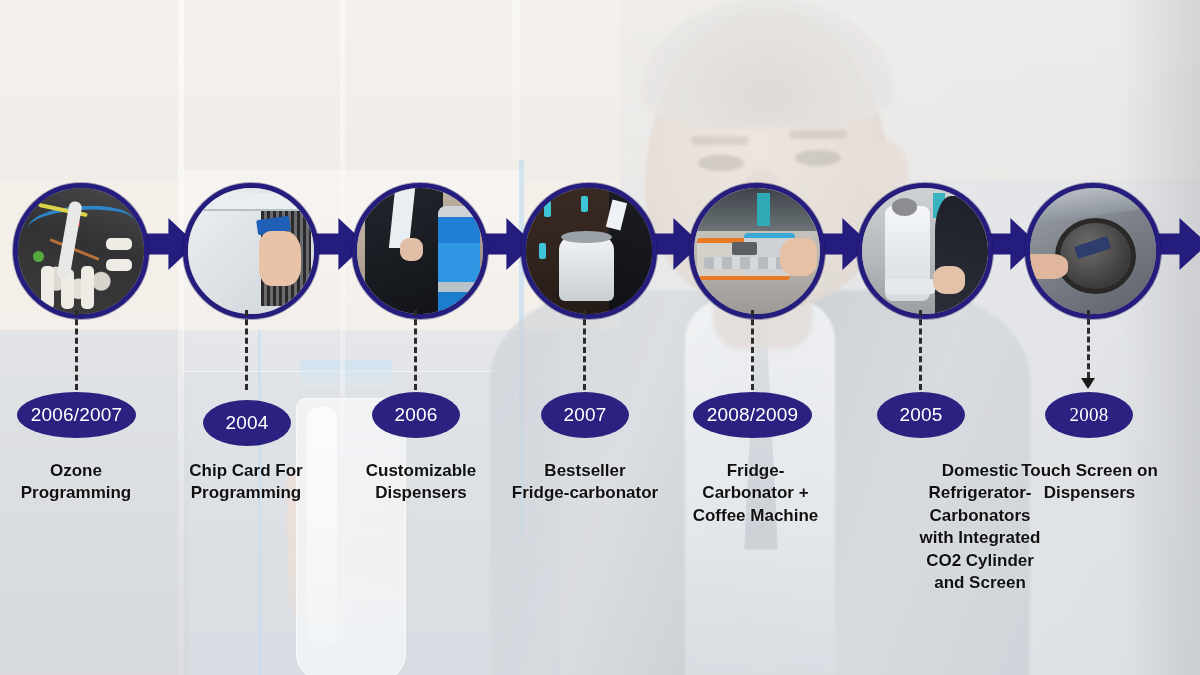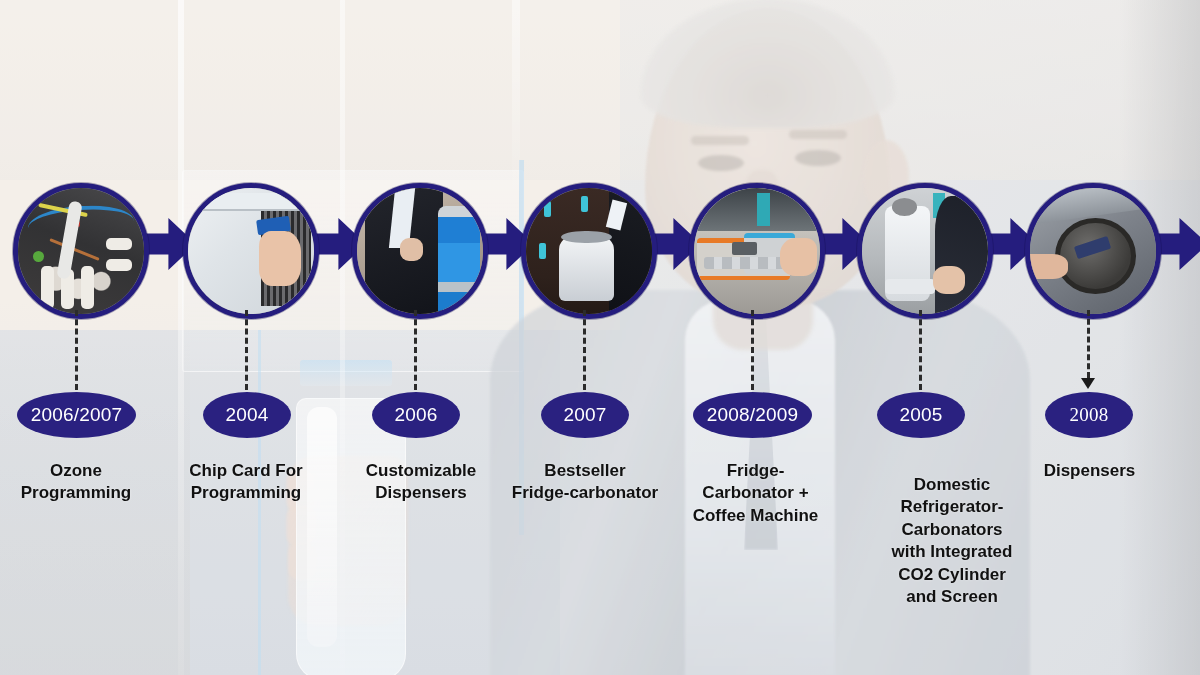--- a/index.html
+++ b/index.html
@@ -359,21 +359,21 @@
     <div class="node">
       <div class="badge" style="left:183px;top:183px;width:126px;height:126px;">
         <div class="ph ph2">
           <div class="grill"></div>
           <div class="top"></div>
           <div class="card"></div>
           <div class="hand2"></div>
         </div>
       </div>
       <div class="dash" style="left:245px;top:310px;height:80px;"></div>
-      <div class="pill" style="left:203px;top:392px;width:88px;height:46px;">2004</div>
+      <div class="pill" style="left:203px;top:400px;width:88px;height:46px;">2004</div>
       <div class="caption" style="left:165px;top:460px;width:162px;">
         <div>Chip Card For</div>
         <div>Programming</div>
       </div>
     </div>
 
     <div class="node">
       <div class="badge" style="left:352px;top:183px;width:126px;height:126px;">
         <div class="ph ph3">
           <div class="suit3"></div>
@@ -439,21 +439,21 @@
           <div class="teal6"></div>
           <div class="arm6"></div>
           <div class="unit6"></div>
           <div class="cyl"></div>
           <div class="tray"></div>
           <div class="hand6"></div>
         </div>
       </div>
       <div class="dash" style="left:919px;top:310px;height:80px;"></div>
       <div class="pill" style="left:877px;top:392px;width:88px;height:46px;text-align:center;">2005</div>
-      <div class="caption" style="left:866px;top:460px;width:172px;margin-top:14px;">
+      <div class="caption" style="left:894px;top:460px;width:172px;">
         <div>Domestic</div>
         <div>Refrigerator-</div>
         <div>Carbonators</div>
         <div>with Integrated</div>
         <div>CO2 Cylinder</div>
         <div>and Screen</div>
       </div>
     </div>
 
     <div class="node">
@@ -462,18 +462,19 @@
           <div class="band"></div>
           <div class="dial"></div>
           <div class="slot"></div>
           <div class="fing7"></div>
         </div>
       </div>
       <div class="dash" style="left:1087px;top:310px;height:68px;"></div>
       <div class="dash-head" style="left:1081px;top:378px;"></div>
       <div class="pill" style="left:1045px;top:392px;width:88px;height:46px;font-family:Liberation Serif, serif;">2008</div>
       <div class="caption" style="left:1002px;top:460px;width:175px;">
+        <div>Touch Screen on</div>
         <div>Dispensers</div>
       </div>
     </div>
 
   </div>
 </div>
 
 </body></html>

